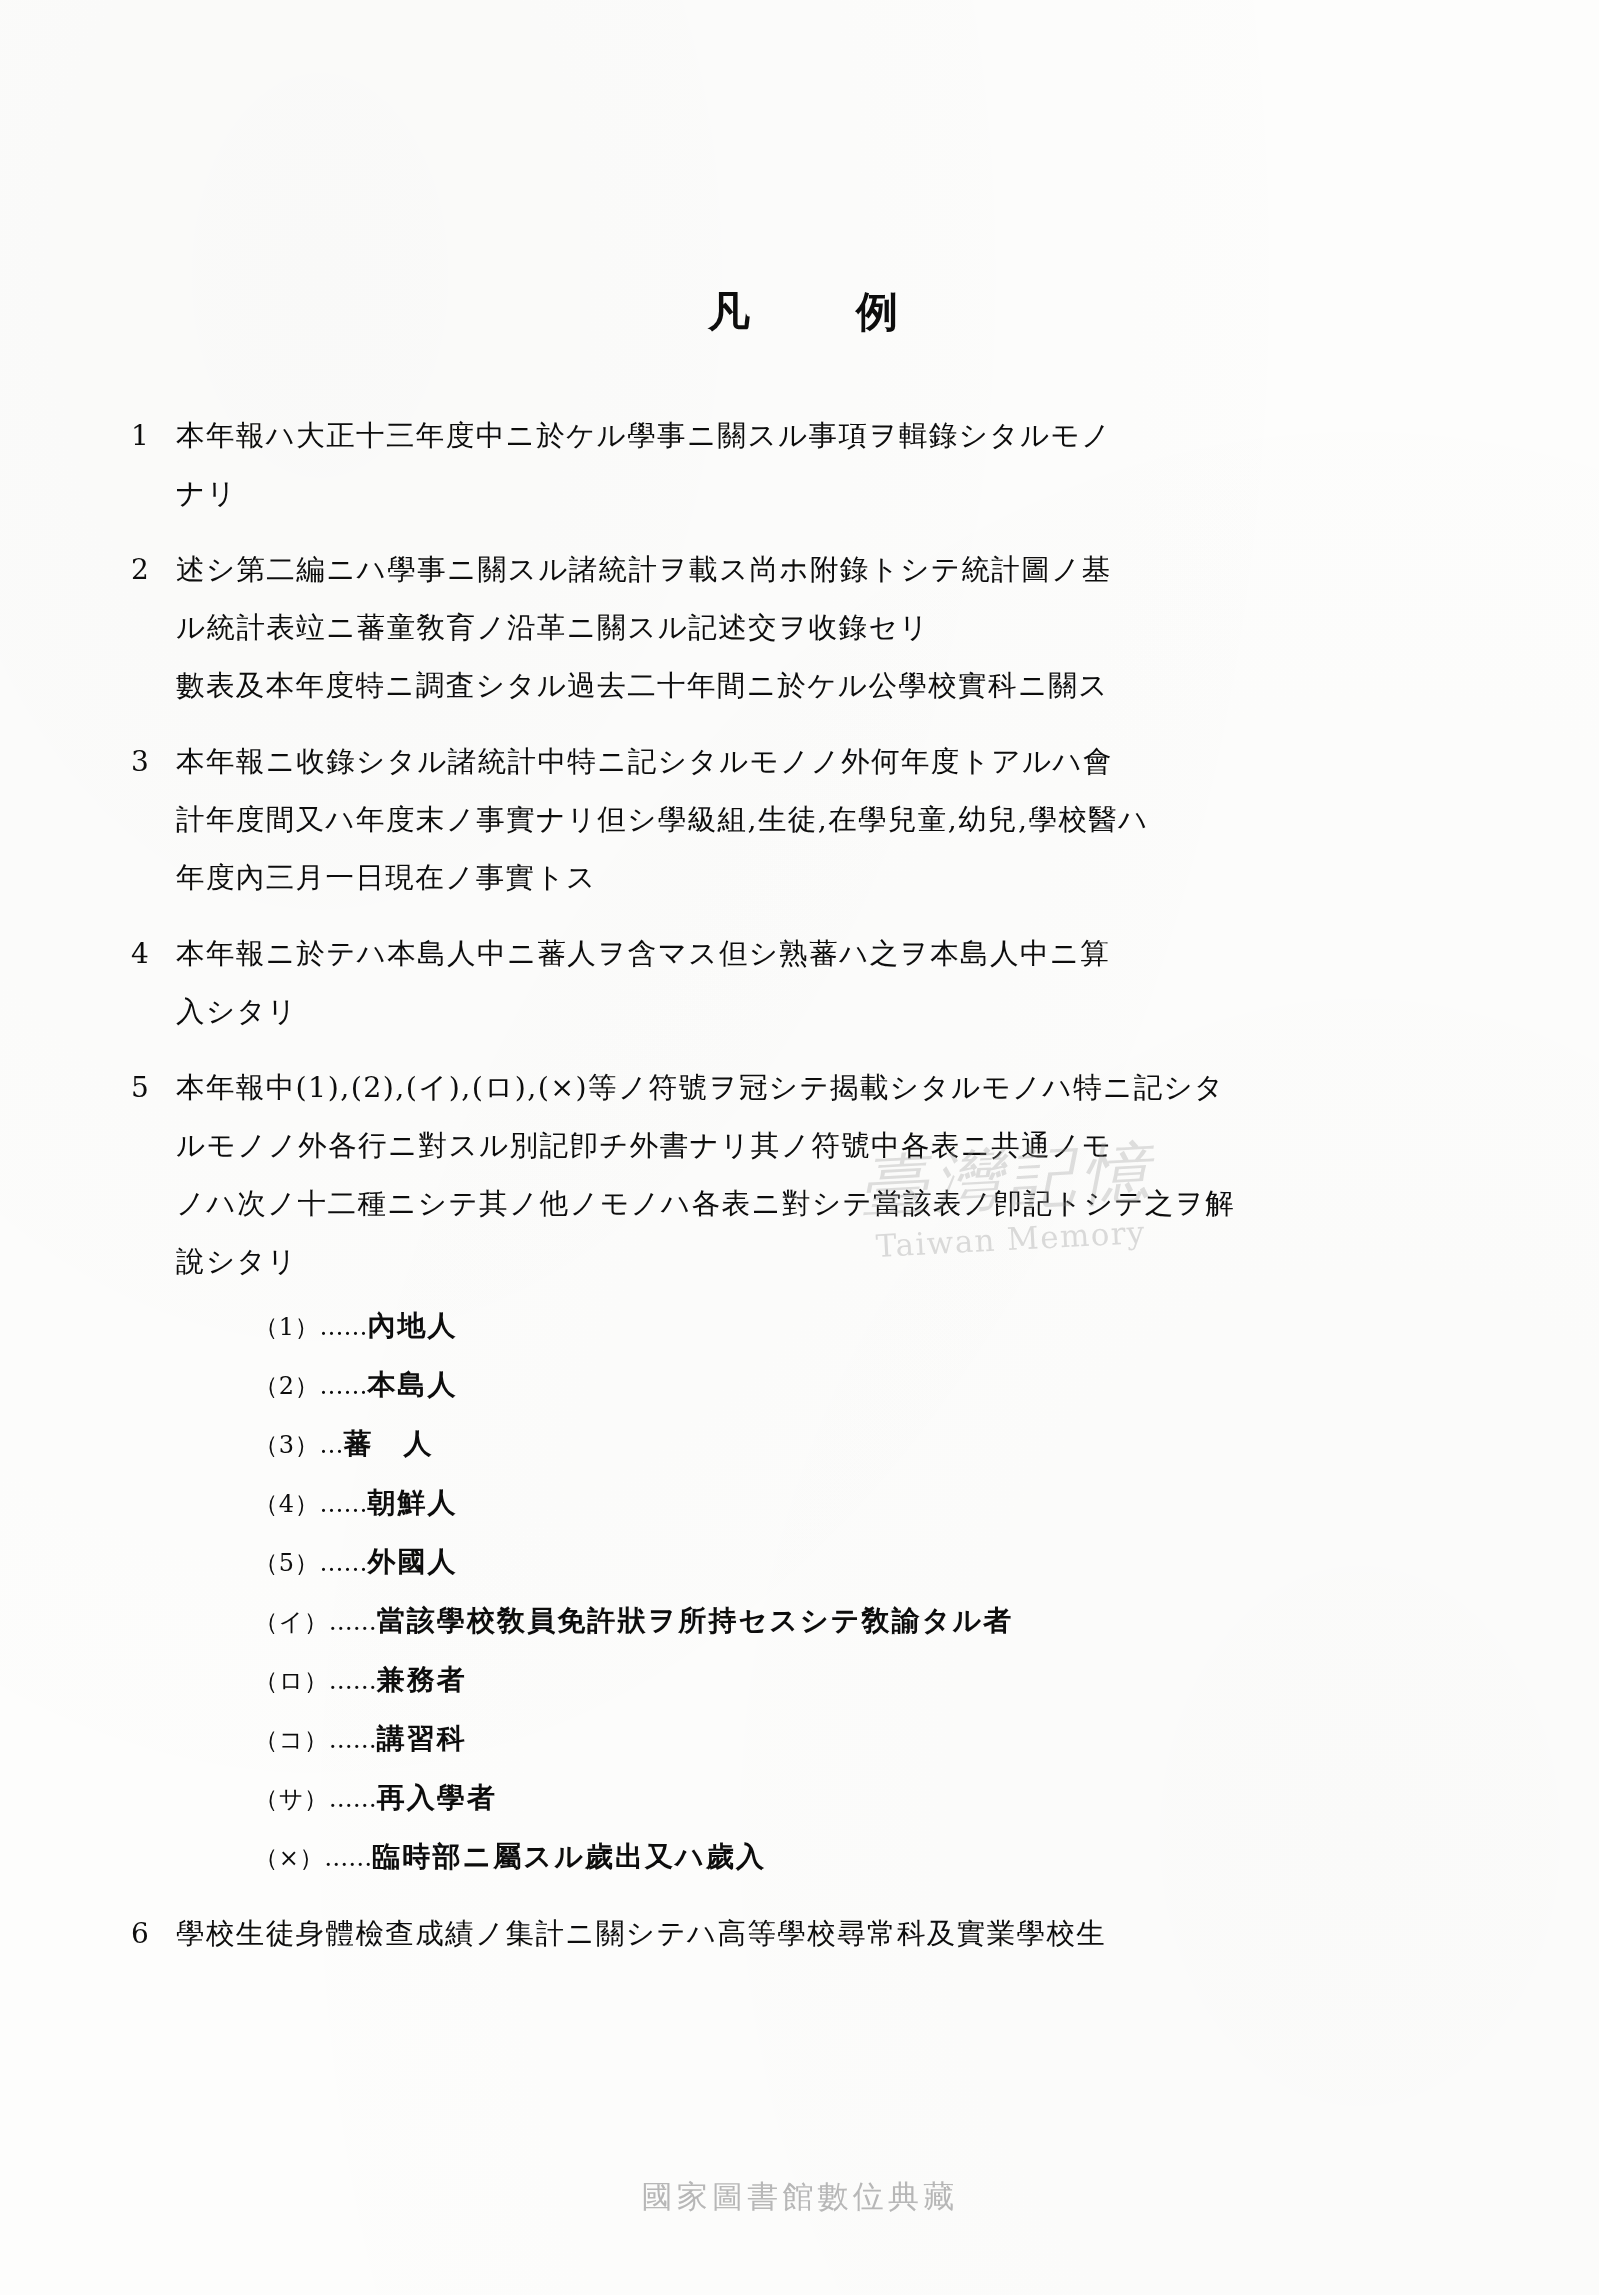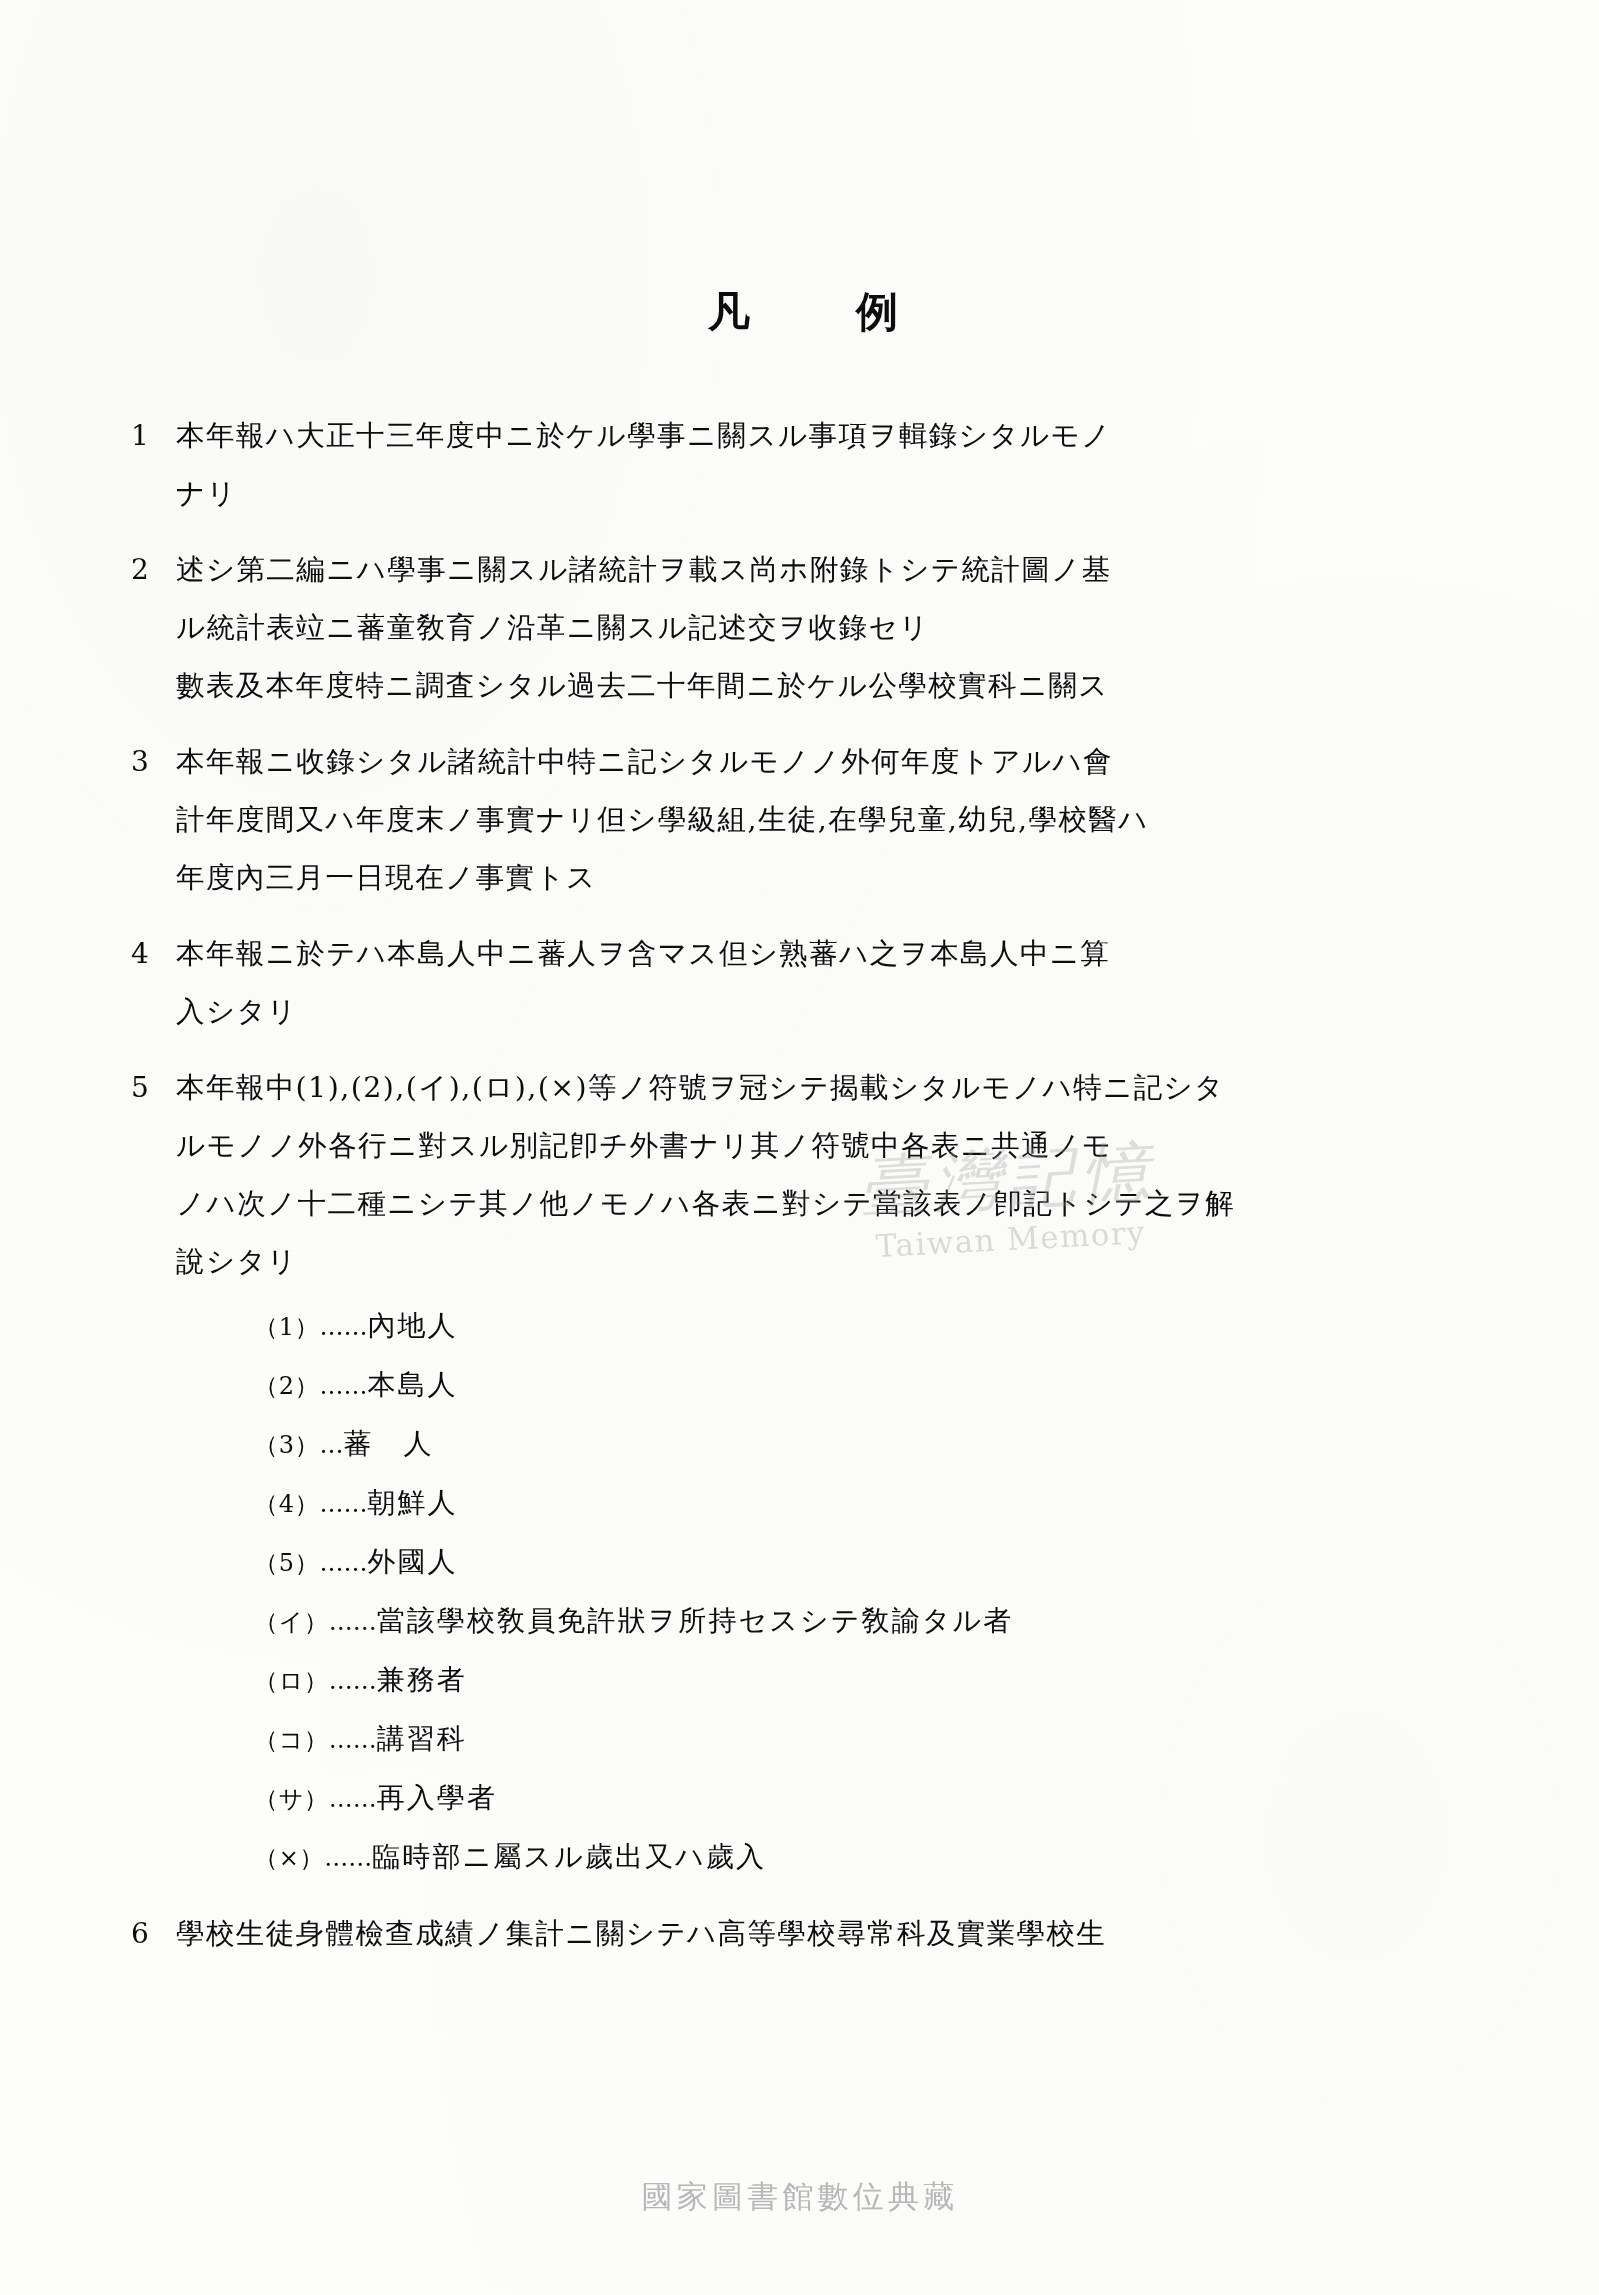--- a/index.html
+++ b/index.html
@@ -83,20 +83,21 @@
   .sub-label {
     font-size: 24px;
   }
   .sub-dots {
     letter-spacing: 0px;
     font-size: 24px;
   }
   .sub-text {
     font-size: 28px;
     letter-spacing: 2.1px;
+    font-weight: bold;
   }
   .last-rule {
     margin-top: 8.3px;
   }
   .watermark {
     position: absolute;
     left: 751px;
     top: 1134px;
     width: 515px;
     text-align: center;

